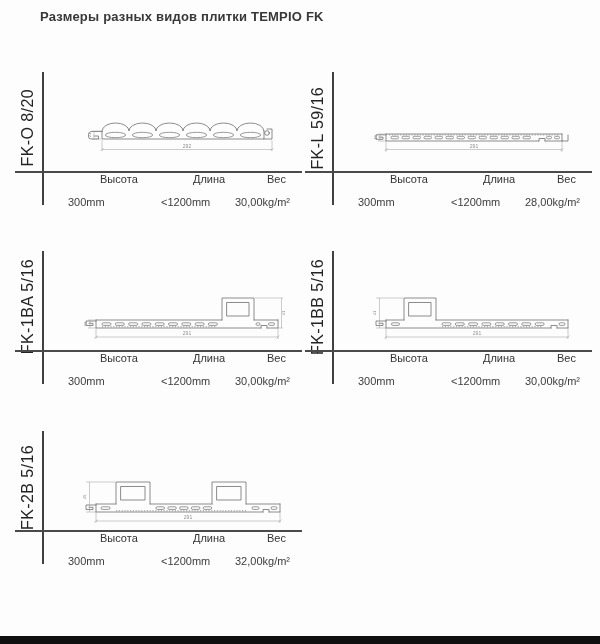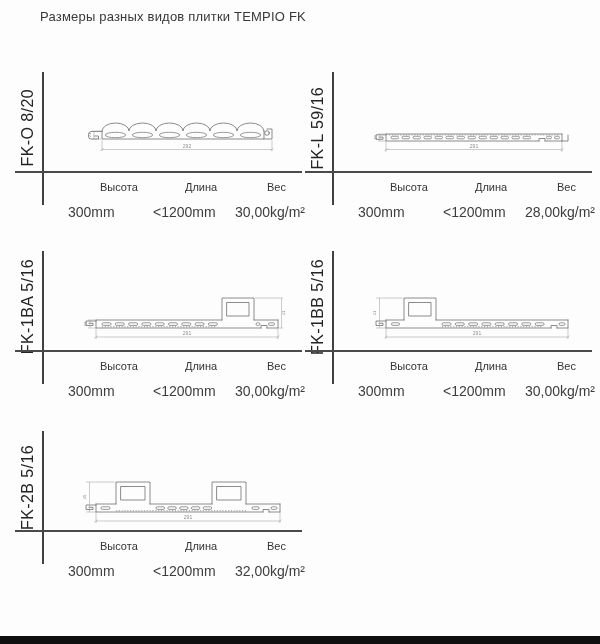--- a/index.html
+++ b/index.html
@@ -3,40 +3,40 @@
 <meta charset="utf-8">
 <style>
   * { margin:0; padding:0; box-sizing:border-box; }
   html,body { width:600px; height:644px; }
   body {
     position:relative; overflow:hidden; background:#fdfdfd;
     font-family:"Liberation Sans", sans-serif; color:#3a3a3a;
   }
   .title {
     position:absolute; left:40px; top:9px;
-    font-size:13px; font-weight:400; letter-spacing:.2px; color:#383838;
+    font-size:13px; font-weight:700; letter-spacing:.2px; color:#383838;
   }
   .panel { position:absolute; width:287px; height:168px; }
   .vline { position:absolute; left:27px; top:6px; width:2px; height:133px; background:#414141; }
   .plabel {
     position:absolute; left:0; top:16px; width:26px; height:92px;
     display:flex; align-items:center; justify-content:center;
   }
   .plabel span {
     writing-mode:vertical-rl; transform:rotate(180deg);
     font-size:16px; font-weight:500; letter-spacing:.4px; color:#232323; white-space:nowrap;
   }
   .drawing { position:absolute; left:41px; top:40px; width:240px; height:66px; }
   .drawing svg { width:100%; height:100%; display:block; }
   .hline { position:absolute; left:0; top:105px; width:100%; height:2px; background:#4a4a4a; }
   .ptable { position:absolute; left:0; top:107px; width:100%; height:60px; }
   .col { position:absolute; top:0; }
-  .col.c1 { left:53px; } .col.c2 { left:138px; } .col.c3 { left:220px; }
-  .th { margin-top:8px; font-size:11px; font-weight:500; color:#333;padding-left:32px; }
-  .td { margin-top:11px; font-size:14px; font-weight:400; color:#3d3d3d; }
+  .col.c1 { left:53px; } .col.c2 { left:146px; } .col.c3 { left:220px; }
+  .th { margin-top:0; font-size:11px; font-weight:500; color:#333;padding-left:32px; }
+  .td { margin-top:11px; font-size:11px; font-weight:400; color:#3d3d3d; }
   .footer-bar { position:absolute; left:0; bottom:0; width:100%; height:8px; background:#0f0f0f; }
   
   .pf   { fill:none; stroke:#6f6f6f; stroke-width:.8; stroke-linejoin:round; stroke-linecap:round; }
   .slot { fill:none; stroke:#6f6f6f; stroke-width:.7; }
   .tex  { fill:none; stroke:#8a8a8a; stroke-width:.9; stroke-dasharray:1.2 1.6; }
   .dim  { fill:none; stroke:#9a9a9a; stroke-width:.5; }
   .dimtxt { fill:#8f8f8f; font-size:5px; font-family:"Liberation Sans",sans-serif; }
   .dimtxt.sm { font-size:4.2px; }
 </style>
 </head>

